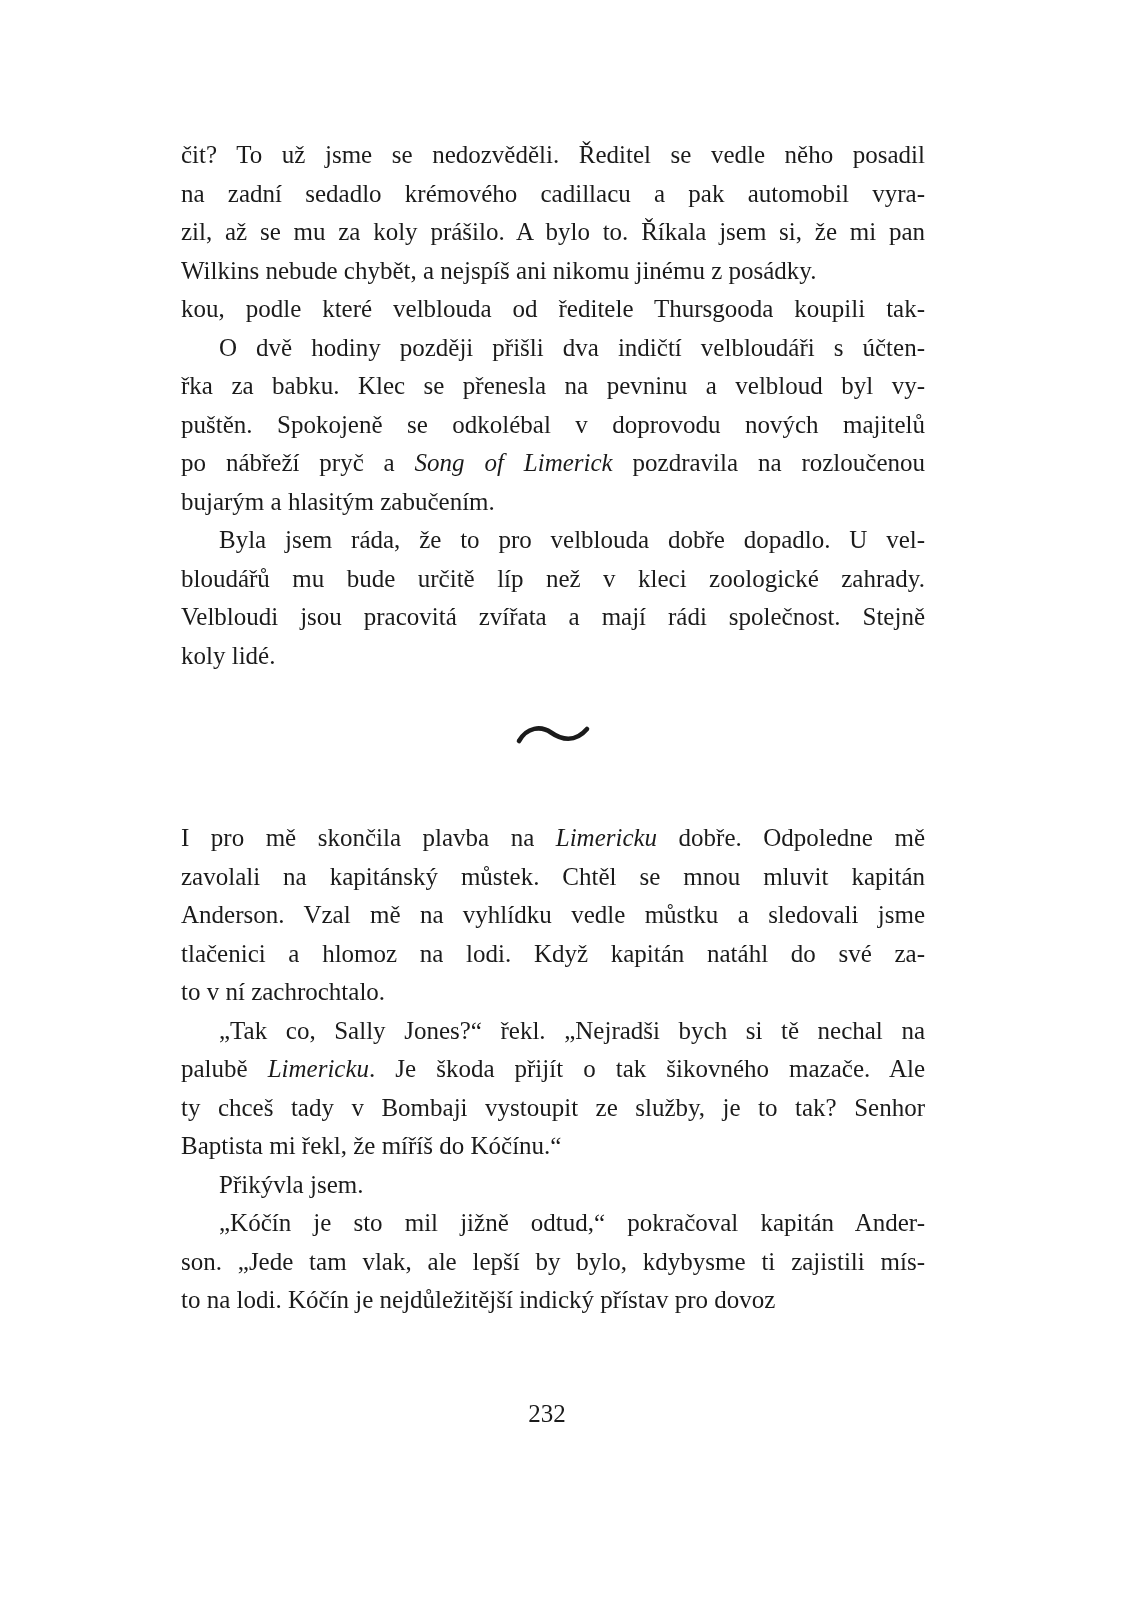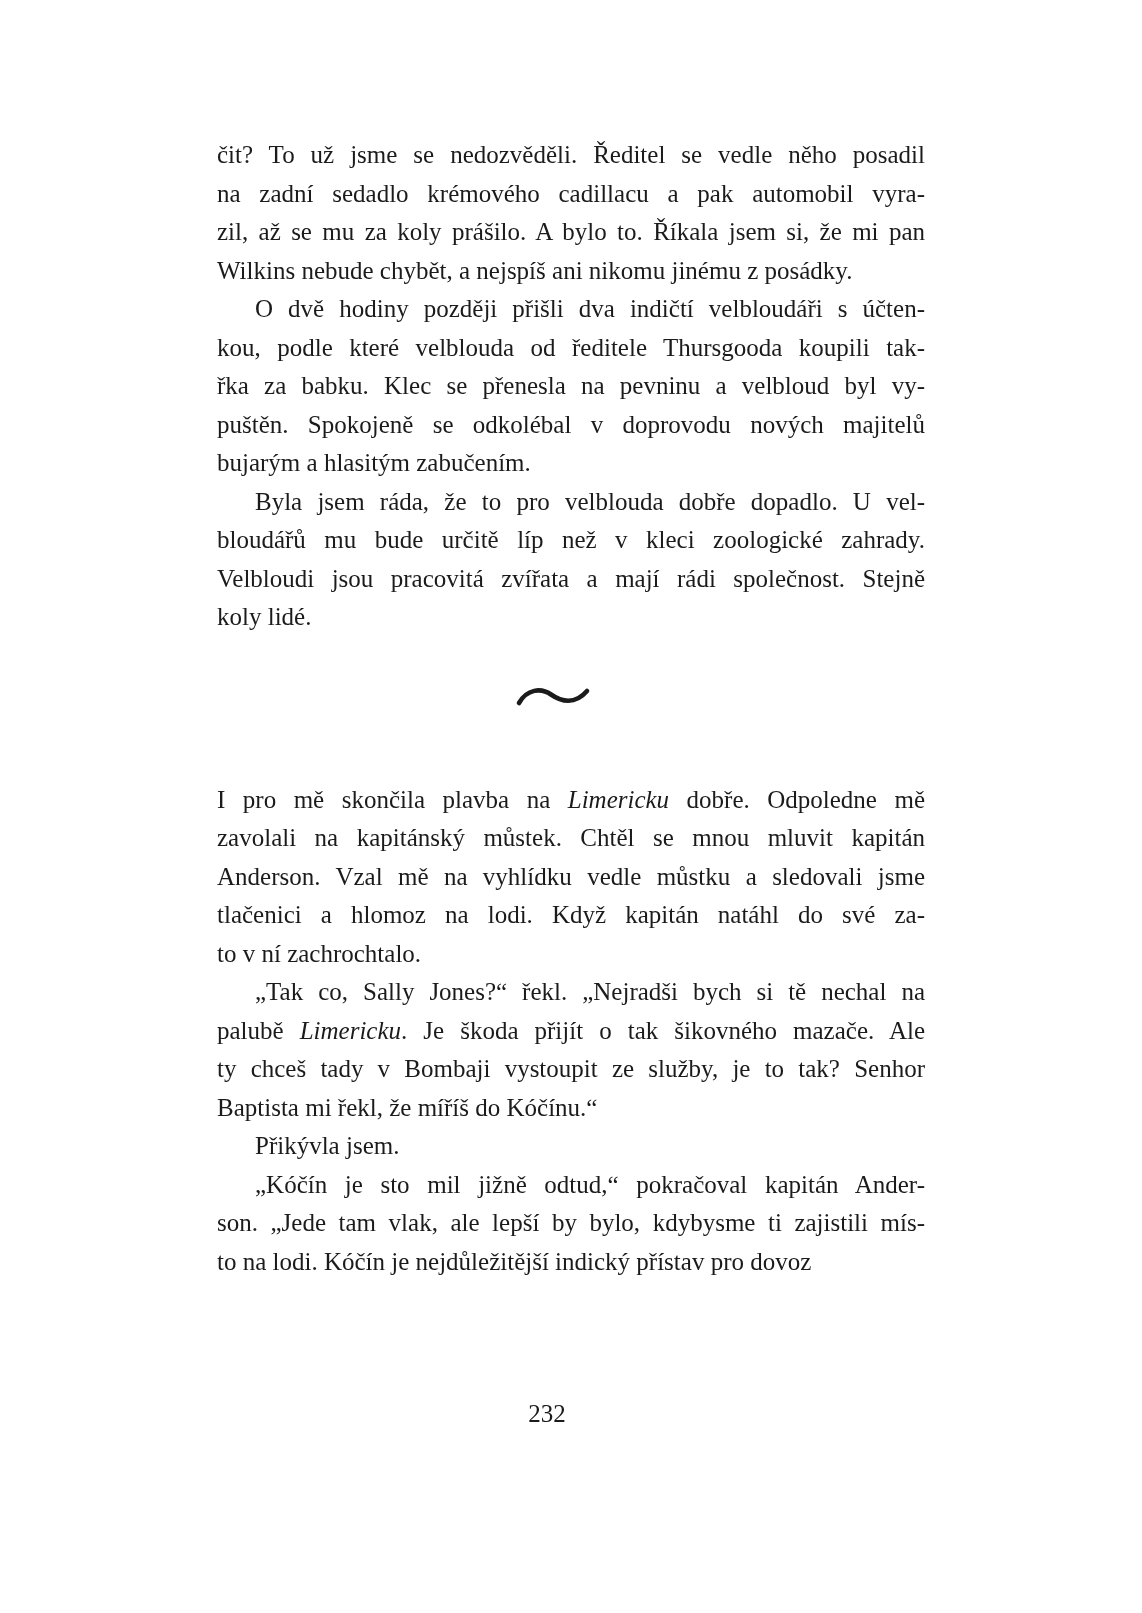--- a/index.html
+++ b/index.html
@@ -22,21 +22,20 @@
     top: 136px;
     width: 744px;
     font-size: 25px;
     line-height: 38.5px;
   }
   .paragraph { margin: 0; }
   .line {
     text-align: justify;
     text-align-last: justify;
     white-space: normal;
-    margin-left: 36px;
   }
   .line.last {
     text-align-last: left;
   }
   .paragraph.indent .line.first {
     text-indent: 38px;
   }
   em { font-style: italic; }
   .divider {
     text-align: center;
@@ -61,24 +60,25 @@
 
 <div class="page">
   <div class="text-block">
       <div class="paragraph">
         <div class="line first"><span>čit? To už jsme se nedozvěděli. Ředitel se vedle něho posadil</span></div>
         <div class="line"><span>na zadní sedadlo krémového cadillacu a pak automobil vyra-</span></div>
         <div class="line"><span>zil, až se mu za koly prášilo. A bylo to. Říkala jsem si, že mi pan</span></div>
         <div class="line last"><span>Wilkins nebude chybět, a nejspíš ani nikomu jinému z posádky.</span></div>
       </div>
       <div class="paragraph indent">
+        <div class="line"><span>kou, podle které velblouda od ředitele Thursgooda koupili tak-</span></div>
         <div class="line first"><span>O dvě hodiny později přišli dva indičtí velbloudáři s účten-</span></div>
-        <div class="line"><span>kou, podle které velblouda od ředitele Thursgooda koupili tak-</span></div>
         <div class="line"><span>řka za babku. Klec se přenesla na pevninu a velbloud byl vy-</span></div>
         <div class="line"><span>puštěn. Spokojeně se odkolébal v doprovodu nových majitelů</span></div>
+        <div class="line"><span>po nábřeží pryč a </span><em>Song of Limerick</em><span> pozdravila na rozloučenou</span></div>
         <div class="line last"><span>bujarým a hlasitým zabučením.</span></div>
       </div>
       <div class="paragraph indent">
         <div class="line first"><span>Byla jsem ráda, že to pro velblouda dobře dopadlo. U vel-</span></div>
         <div class="line"><span>bloudářů mu bude určitě líp než v kleci zoologické zahrady.</span></div>
         <div class="line"><span>Velbloudi jsou pracovitá zvířata a mají rádi společnost. Stejně</span></div>
         <div class="line last"><span>koly lidé.</span></div>
       </div>
   <div class="divider">
     <svg width="78" height="28" viewBox="0 0 78 28" aria-hidden="true">

